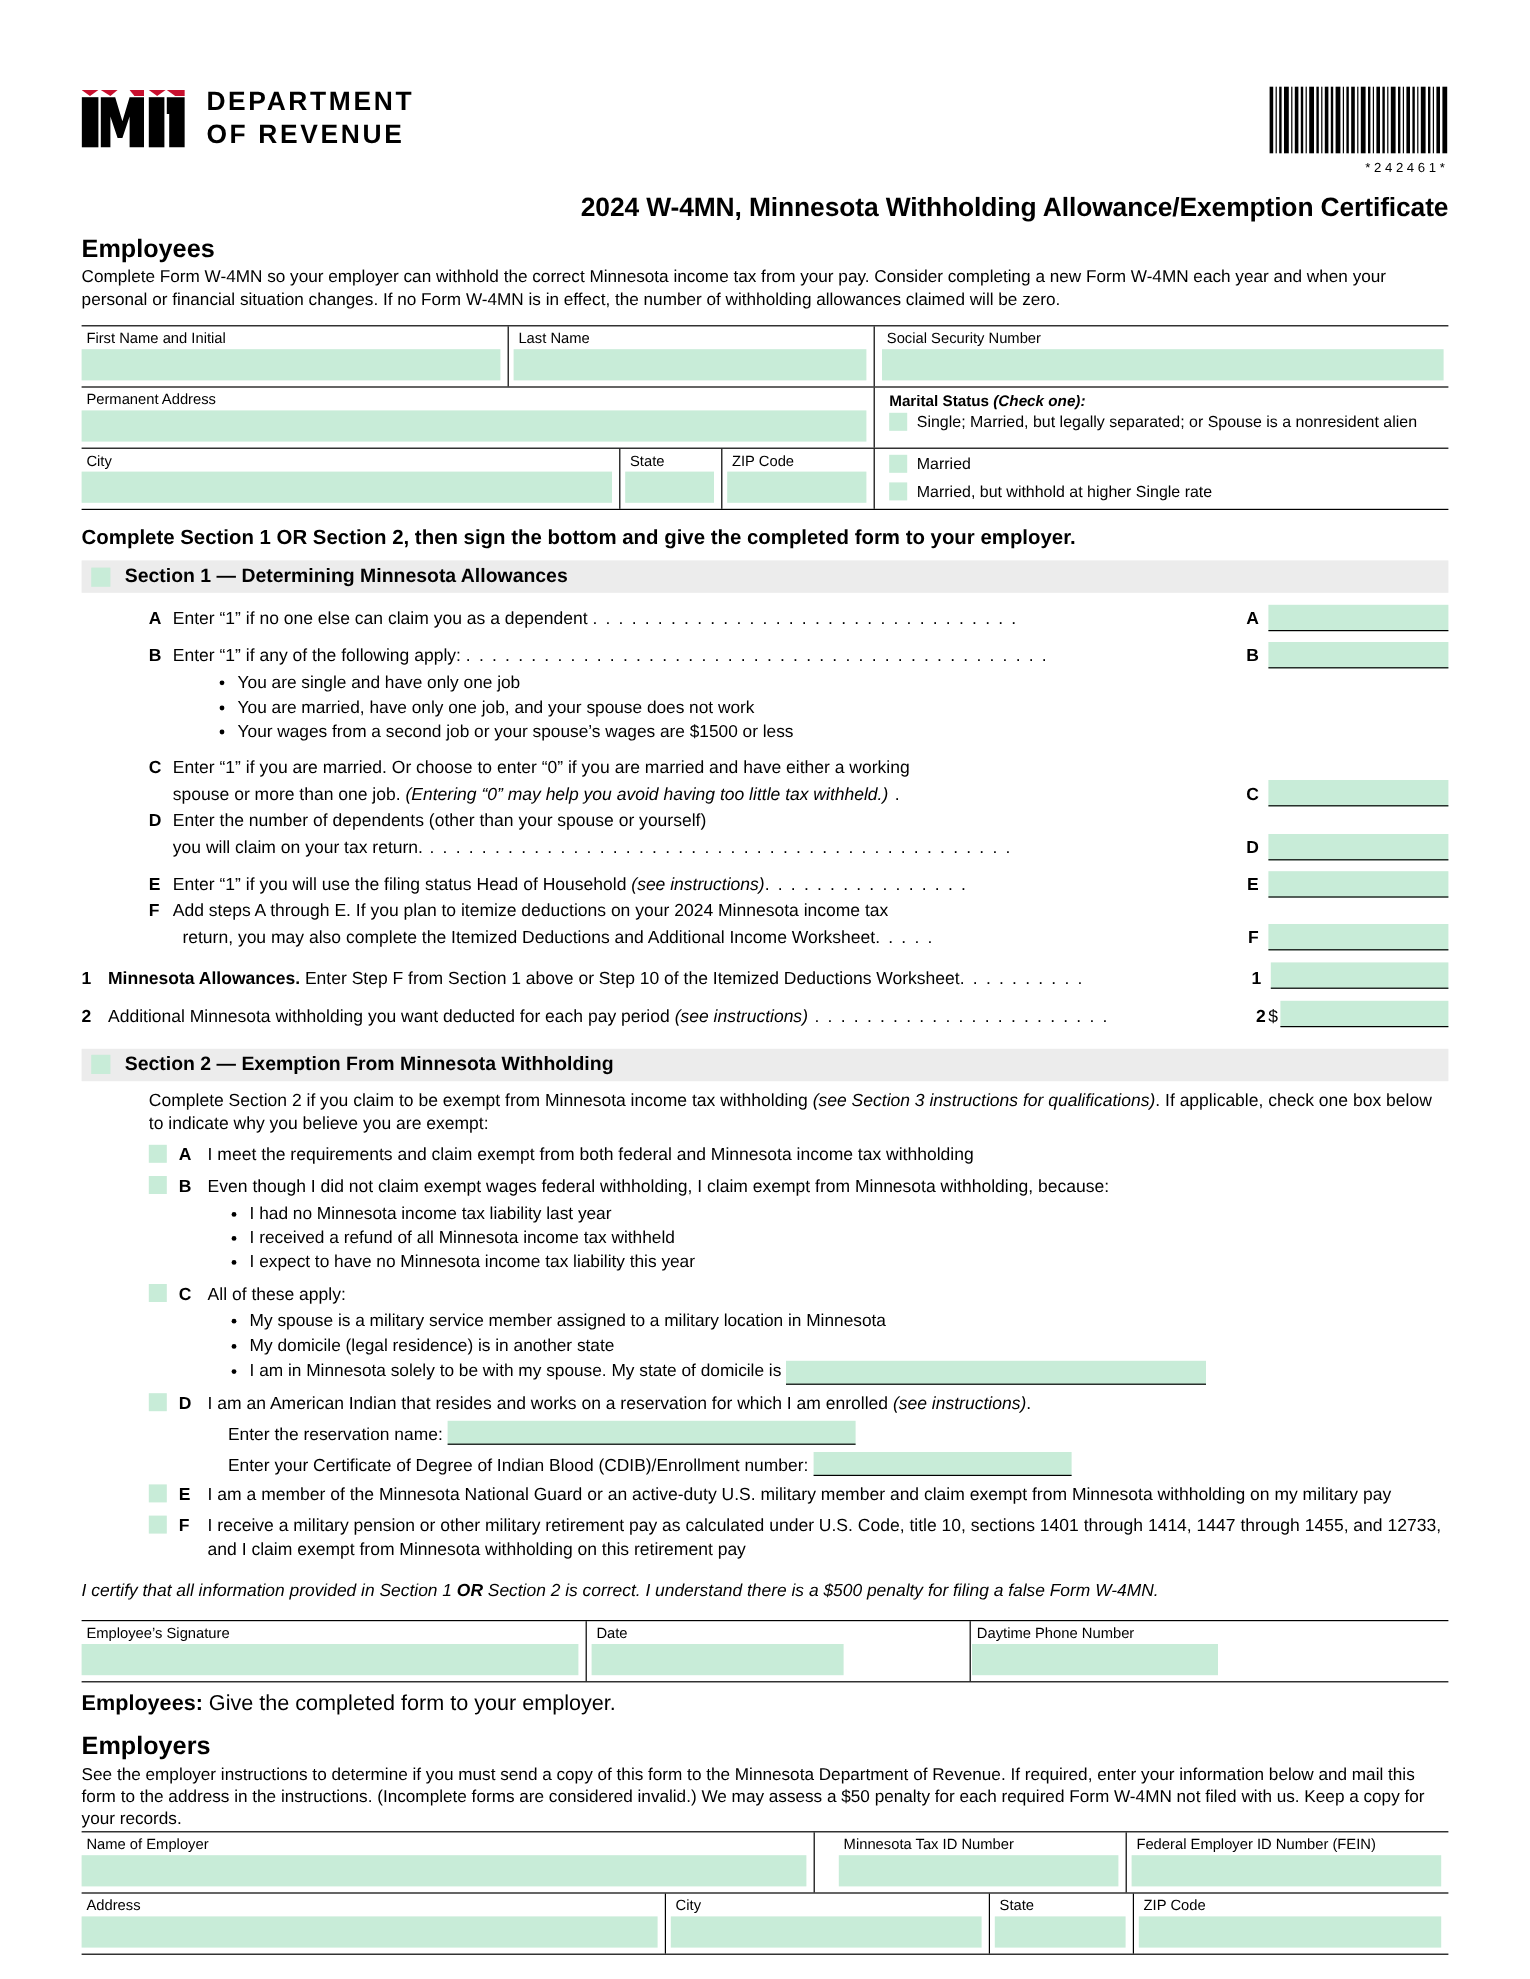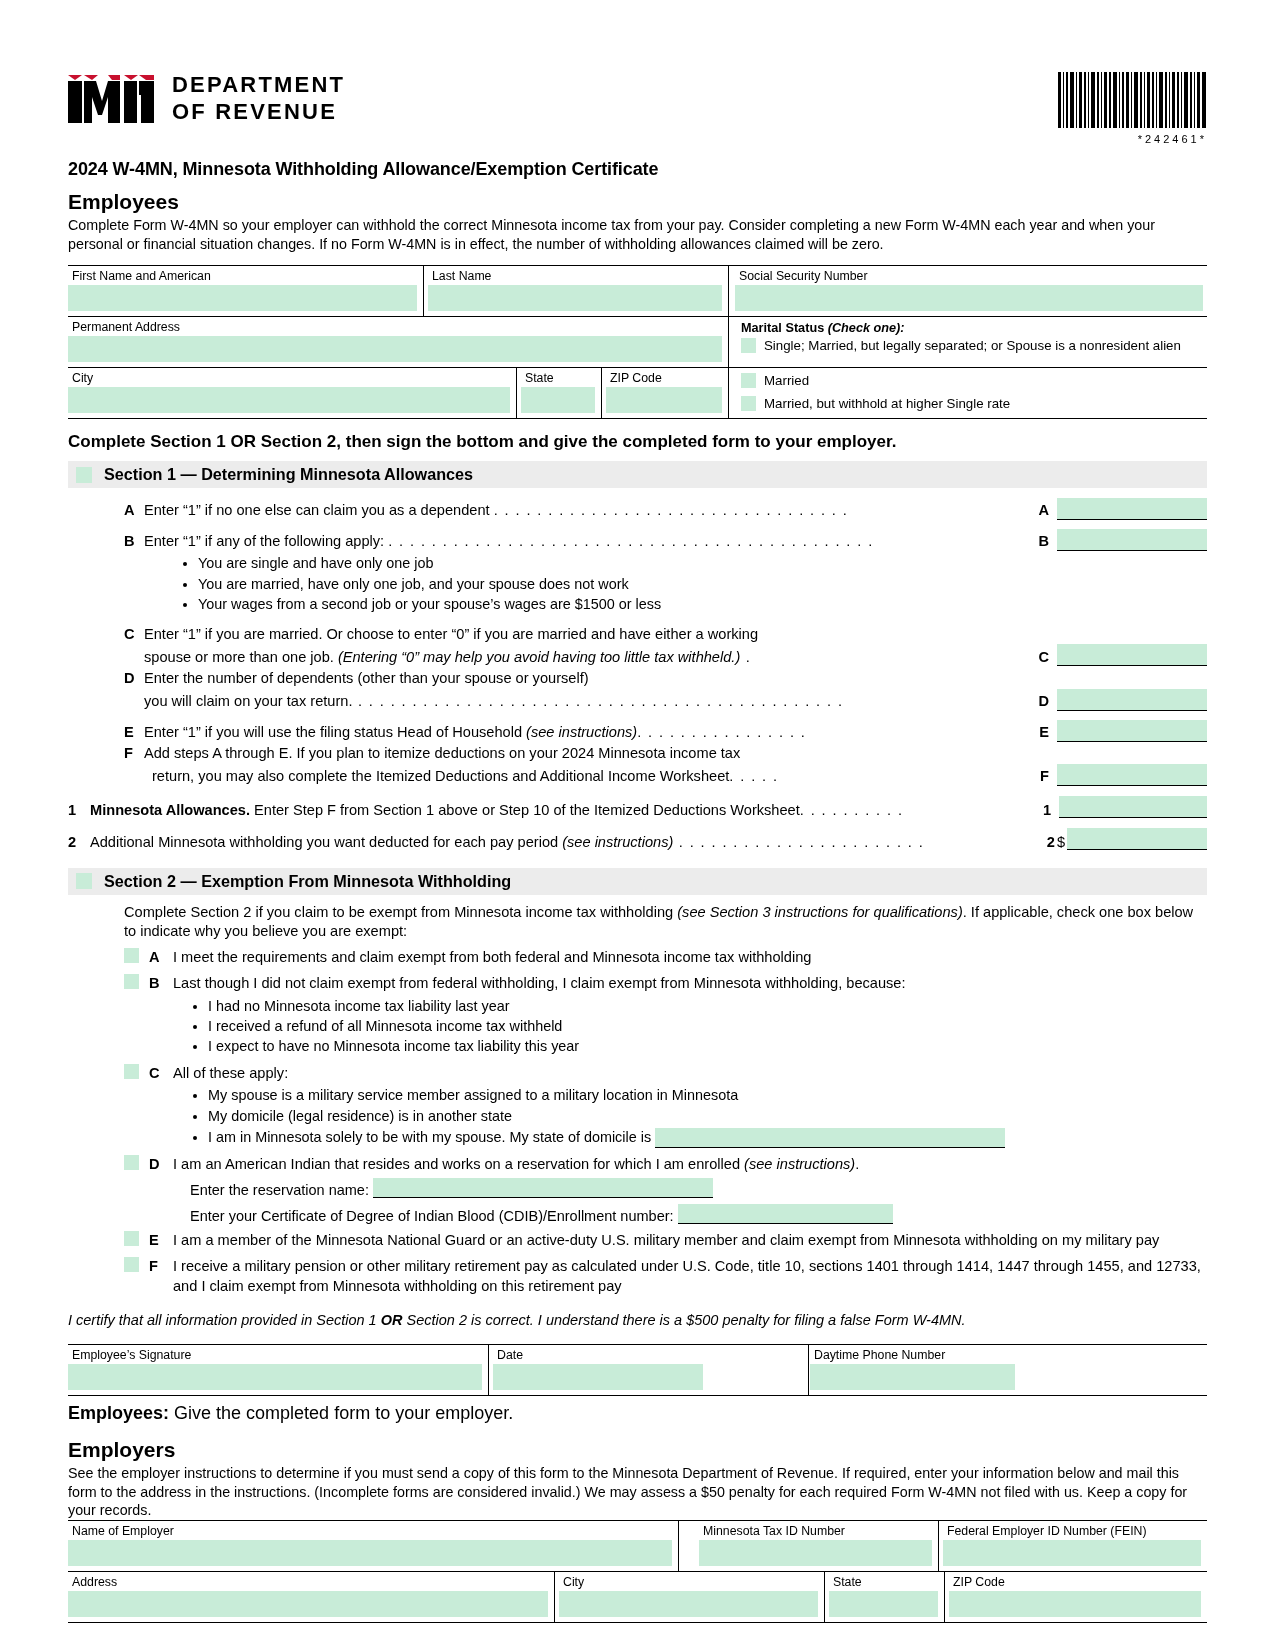--- a/index.html
+++ b/index.html
@@ -23,24 +23,25 @@
   
   .hdr { display: flex; align-items: flex-start; justify-content: space-between; }
   .logo-wrap { display: flex; align-items: center; gap: 18px; }
   .mn-mark { width: 86px; height: 48px; }
   .dept-text { font-size: 22px; font-weight: bold; letter-spacing: 2.2px; line-height: 1.22; }
   .barcode-wrap { text-align: right; width: 152px; }
   .barcode { height: 56px; width: 150px; }
   .barcode-num { font-size: 11px; letter-spacing: 3px; margin-top: 1px; }
 
   .form-title {
-    font-size: 18px;
+    font-size: 22px;
     font-weight: bold;
     margin-top: 14px;
     letter-spacing: -0.1px;
+    text-align: right;
   }
   h2.sect-h { font-size: 21px; font-weight: bold; margin: 10px 0 2px 0; }
   .intro { font-size: 14.3px; line-height: 1.3; margin-top: 1px; }
 
   
   .fieldtable { margin-top: 12px; border-top: 1px solid #000; }
   .frow { display: flex; border-bottom: 1px solid #000; }
   .fcell { padding: 3px 0 5px 0; position: relative; }
   .flabel { font-size: 12.3px; padding-left: 4px; }
   .fbox { background: #c8ecd8; height: 26px; margin-top: 2px; }
@@ -159,21 +160,21 @@
 
   <div class="form-title">2024 W-4MN, Minnesota Withholding Allowance/Exemption Certificate</div>
 
   <h2 class="sect-h">Employees</h2>
   <div class="intro">Complete Form W-4MN so your employer can withhold the correct Minnesota income tax from your pay. Consider completing a new Form W-4MN each year and when your personal or financial situation changes. If no Form W-4MN is in effect, the number of withholding allowances claimed will be zero.</div>
 
   <div class="fieldtable">
 
     <div class="frow">
       <div class="fcell" style="width:355px">
-        <div class="flabel">First Name and American</div>
+        <div class="flabel">First Name and Initial</div>
         <div class="fbox" style="margin-right:6px"></div>
       </div>
       <div class="fcell vline" style="width:305px;padding-left:4px">
         <div class="flabel">Last Name</div>
         <div class="fbox" style="margin-right:6px"></div>
       </div>
       <div class="fcell vline" style="flex:1;padding-left:6px">
         <div class="flabel">Social Security Number</div>
         <div class="fbox" style="margin:2px 4px 0 0"></div>
       </div>
@@ -343,21 +344,21 @@
 
     <div class="s2line">
       <span class="chk"></span>
       <span class="s2let">A</span>
       <span style="flex:1">I meet the requirements and claim exempt from both federal and Minnesota income tax withholding</span>
     </div>
 
     <div class="s2line">
       <span class="chk"></span>
       <span class="s2let">B</span>
-      <span style="flex:1">Last though I did not claim exempt from federal withholding, I claim exempt from Minnesota withholding, because:</span>
+      <span style="flex:1">Even though I did not claim exempt wages federal withholding, I claim exempt from Minnesota withholding, because:</span>
     </div>
     <ul style="margin:2px 0 0 66px;font-size:14.4px;line-height:1.42">
       <li>I had no Minnesota income tax liability last year</li>
       <li>I received a refund of all Minnesota income tax withheld</li>
       <li>I expect to have no Minnesota income tax liability this year</li>
     </ul>
 
     <div class="s2line">
       <span class="chk"></span>
       <span class="s2let">C</span>

